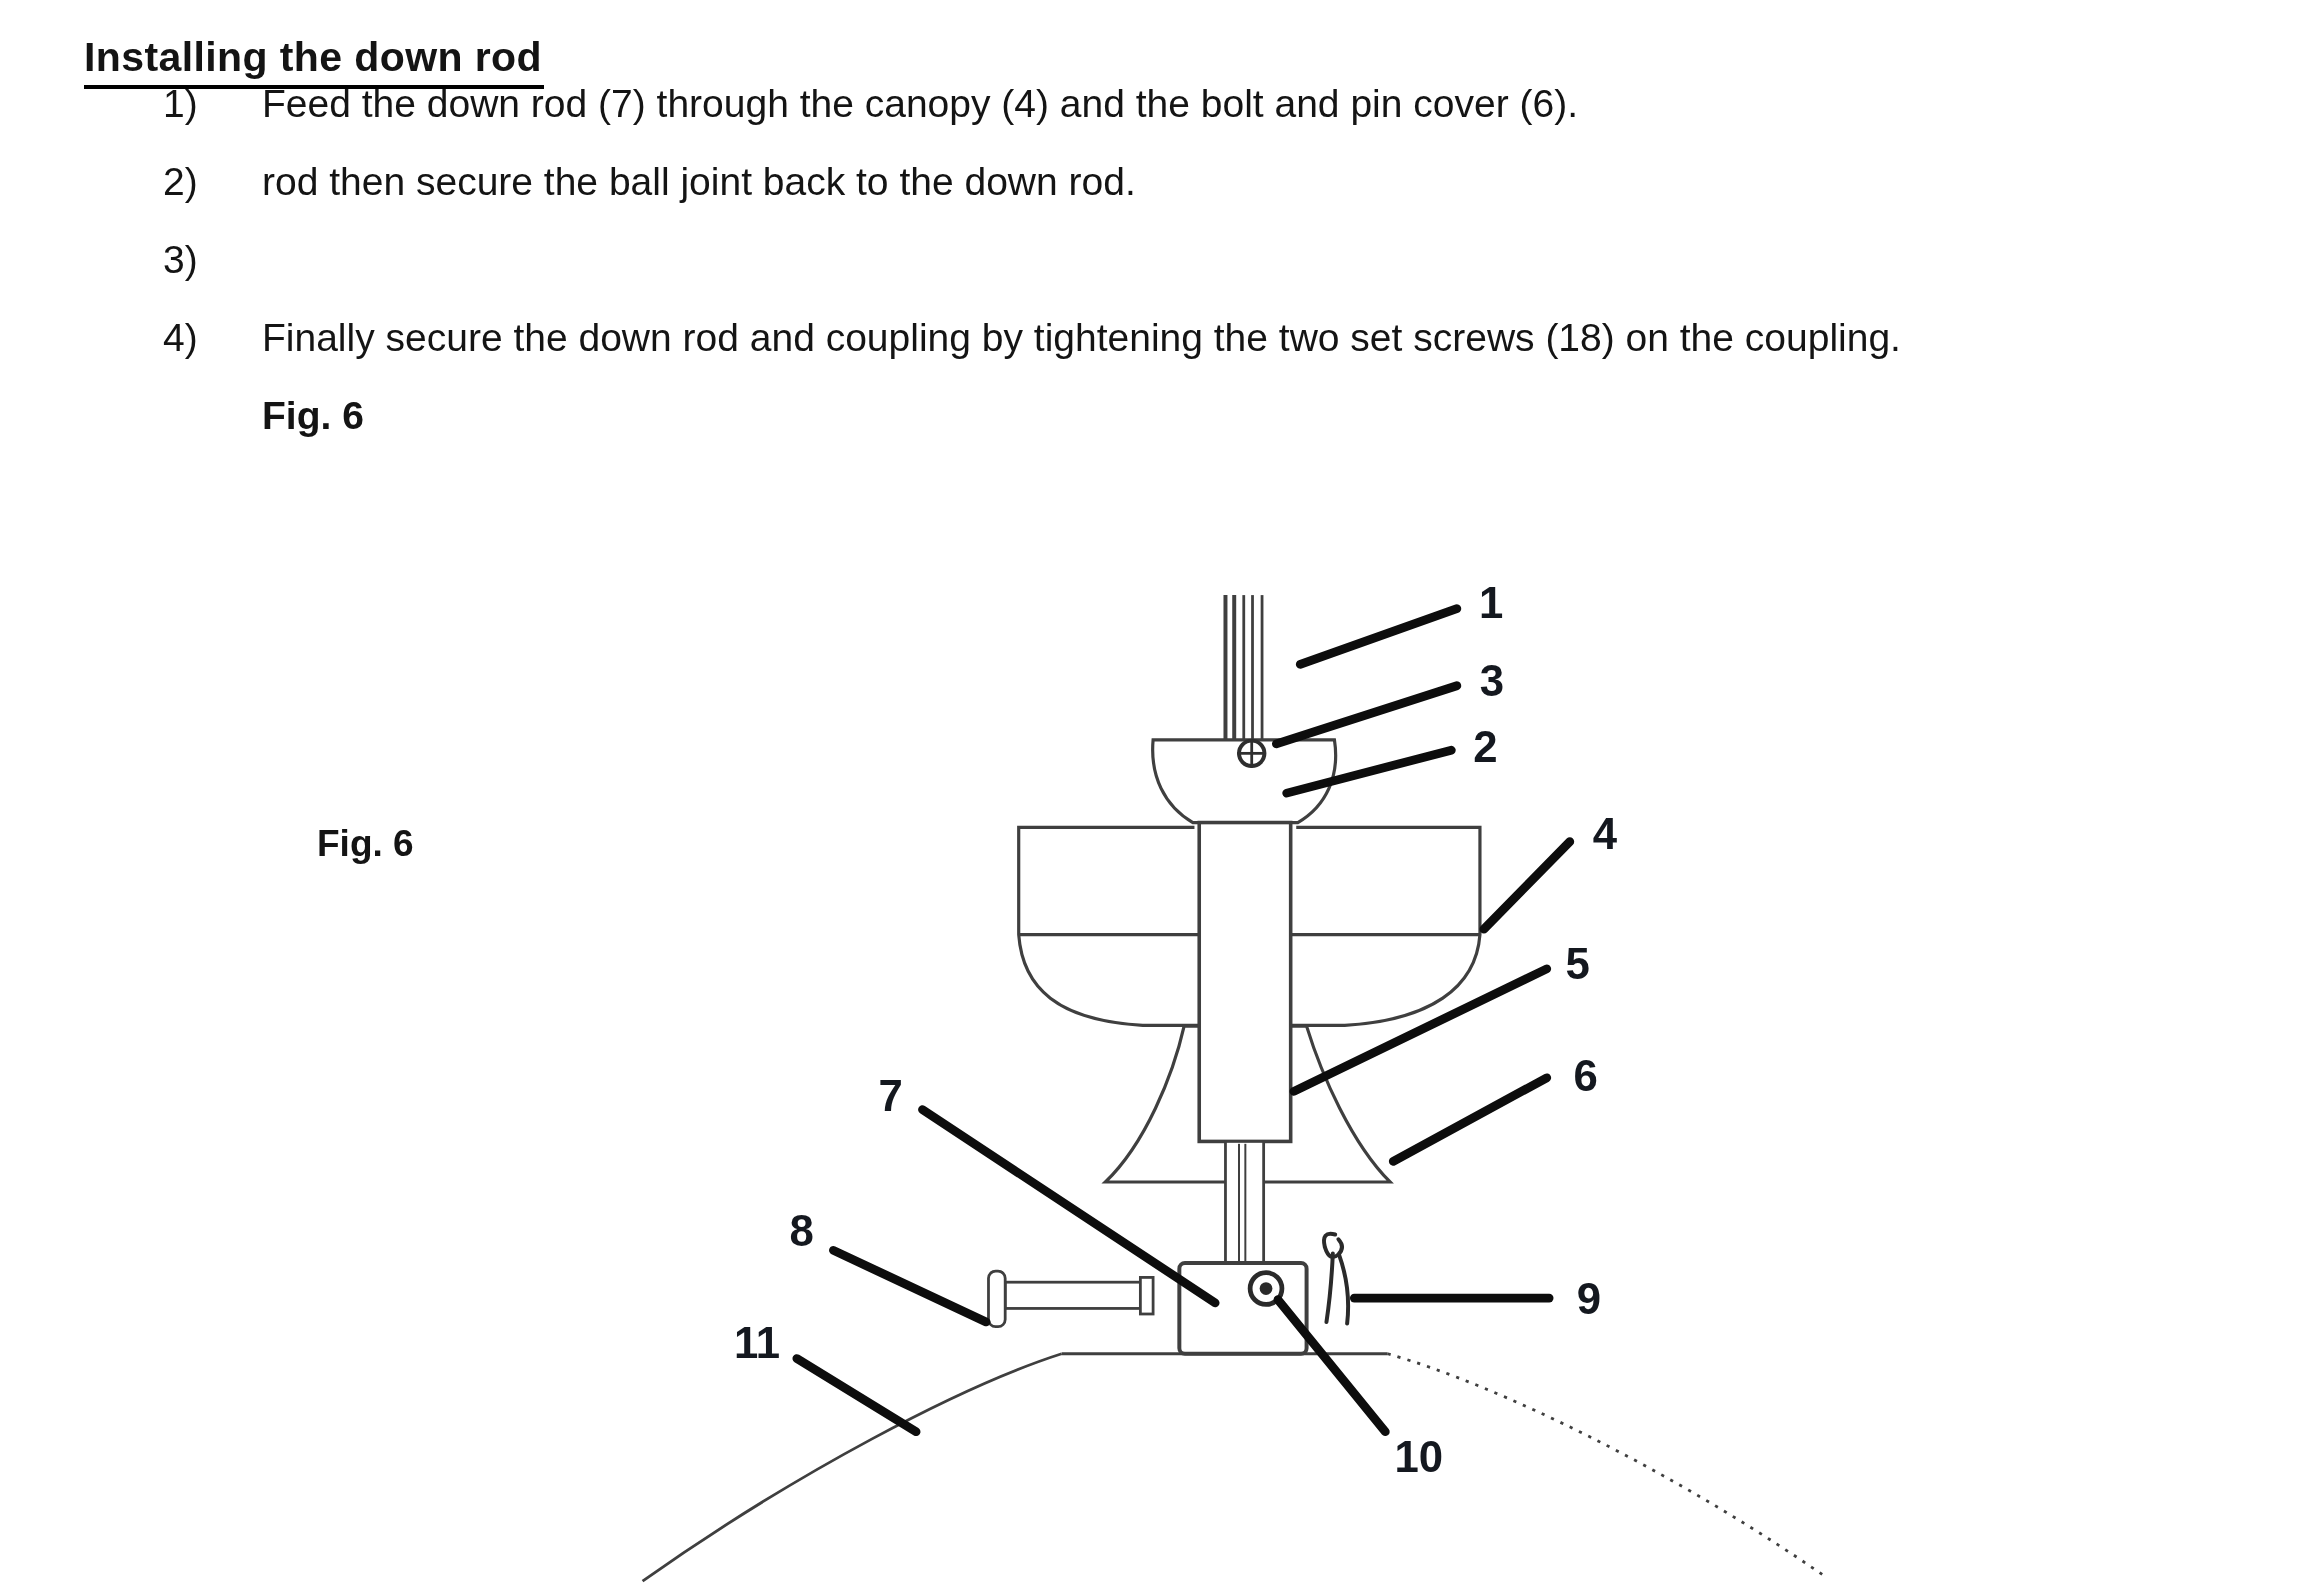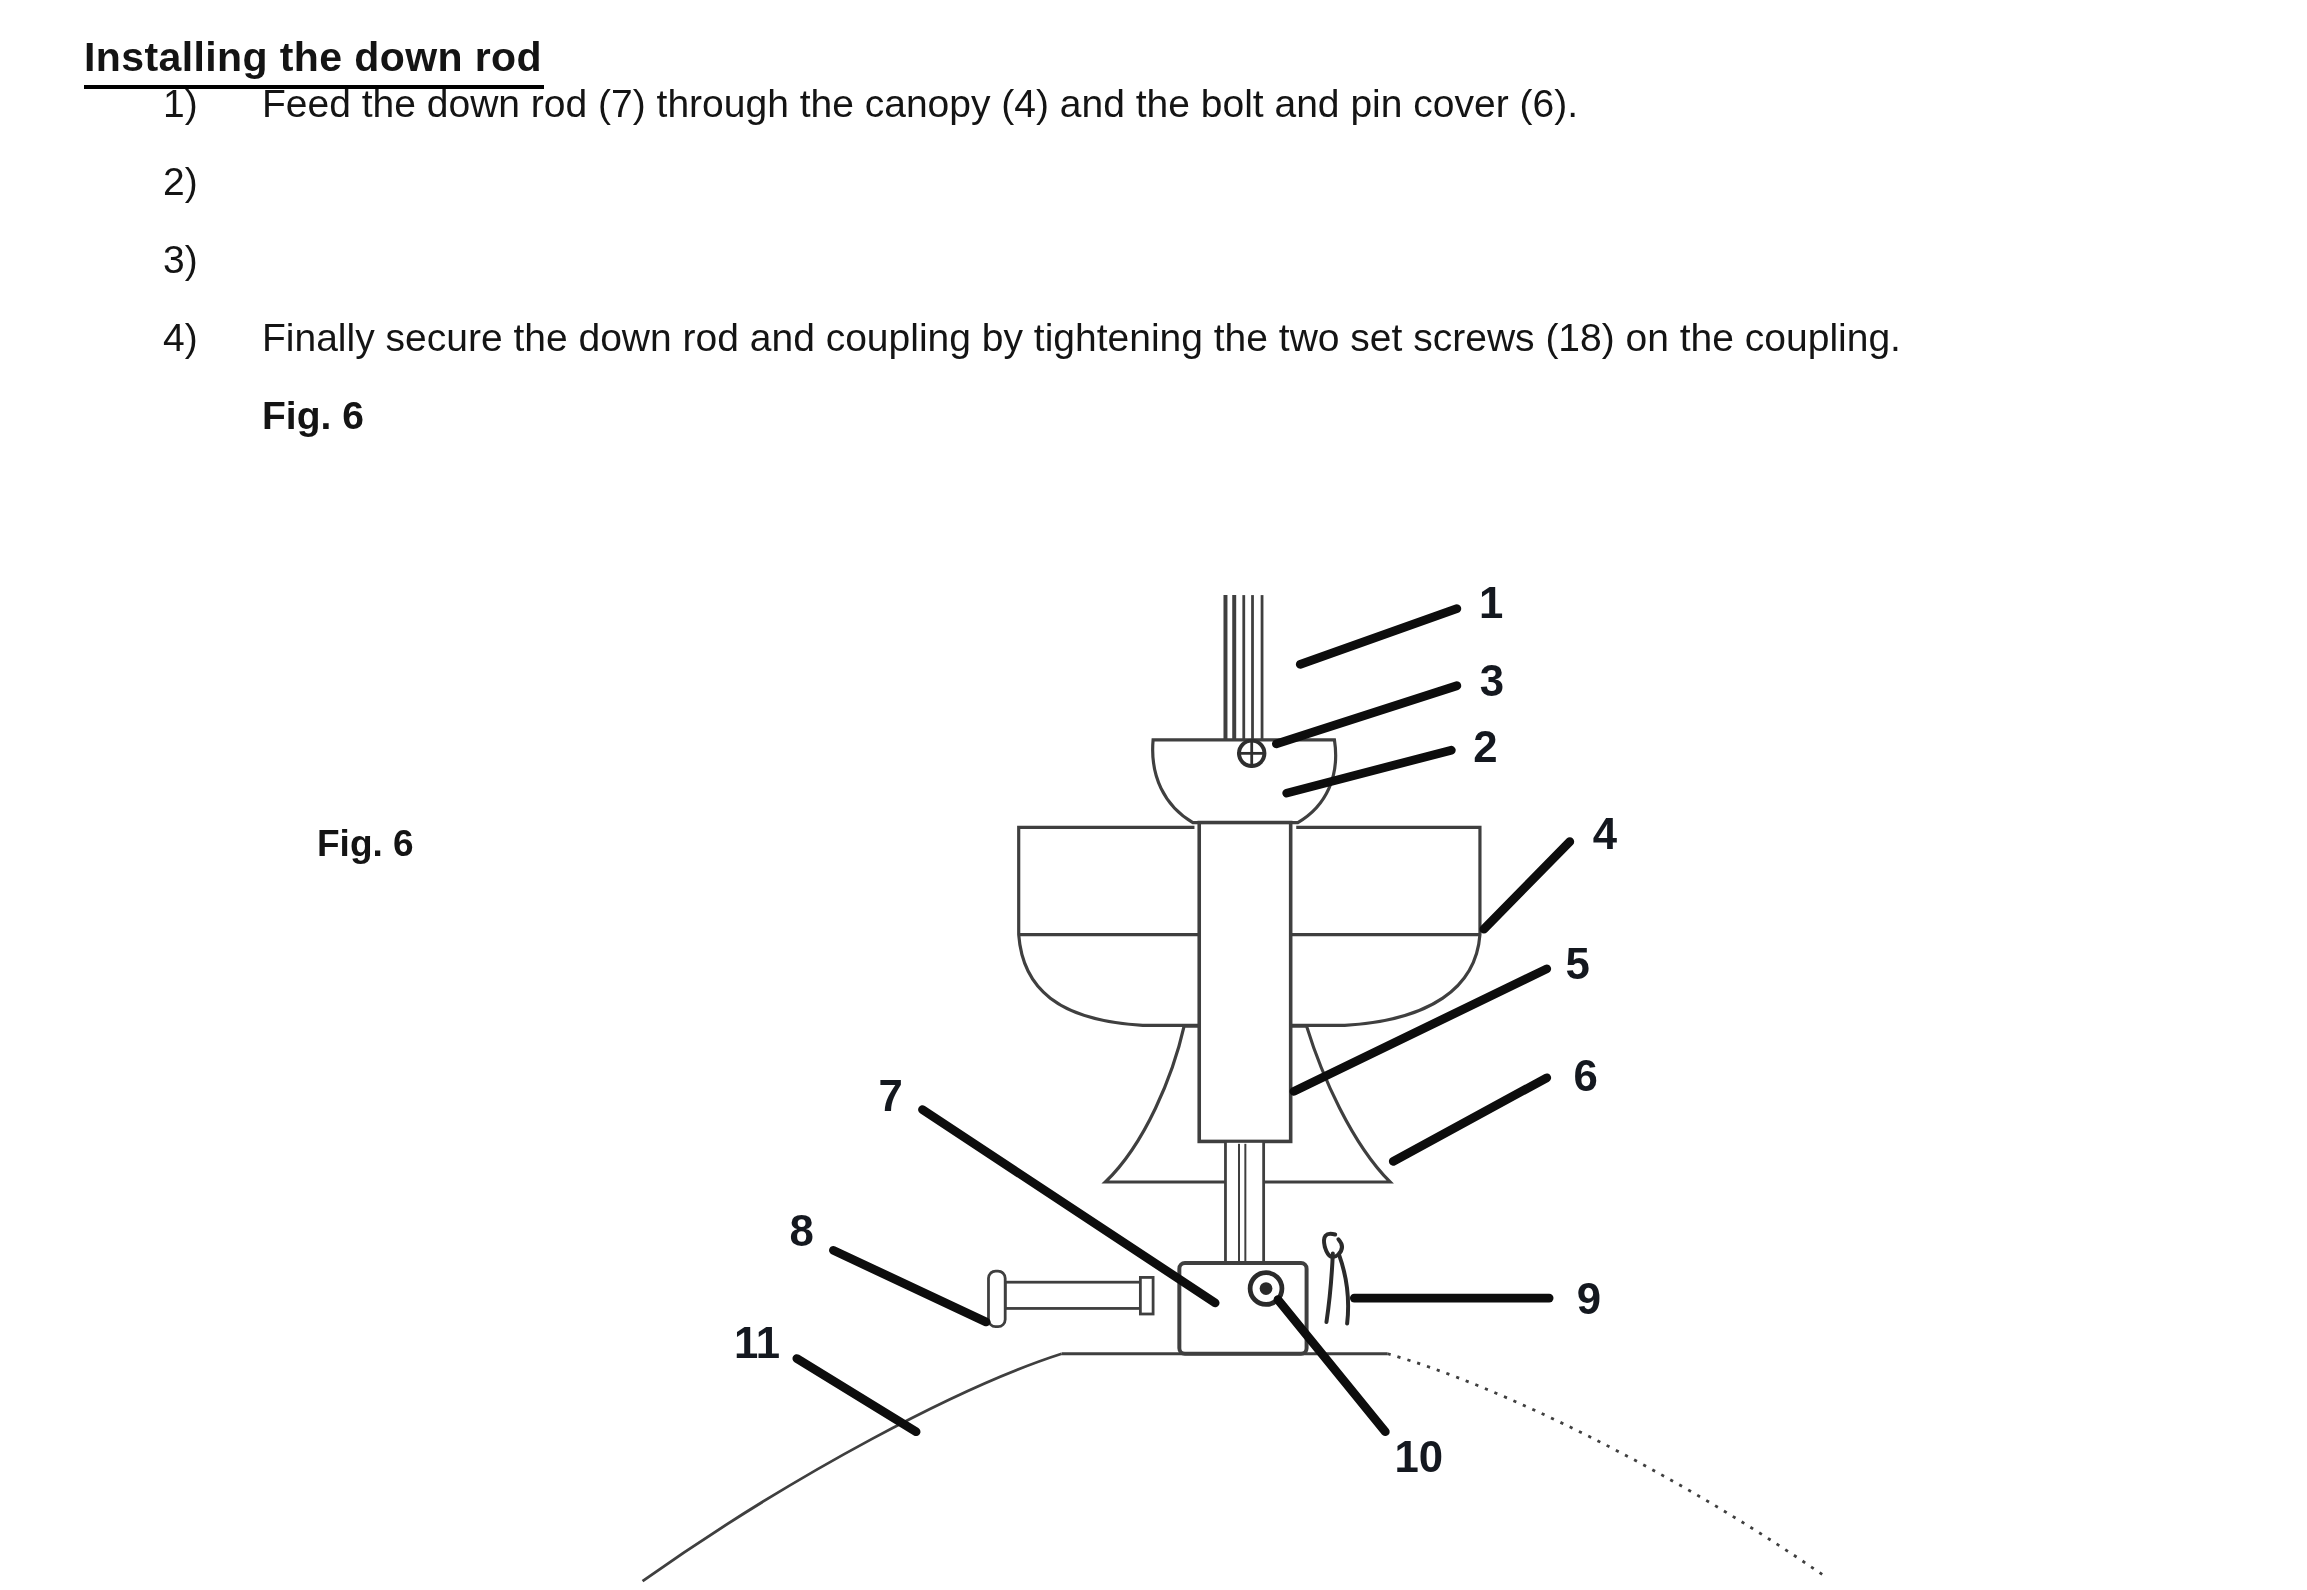--- a/index.html
+++ b/index.html
@@ -46,20 +46,21 @@
 <div class="steps">
   <div class="step">
     <span class="step-num">1)</span>
     <div class="step-lines">
       <div>Feed the down rod (7) through the canopy (4) and the bolt and pin cover (6).</div>
     </div>
   </div>
   <div class="step">
     <span class="step-num">2)</span>
     <div class="step-lines">
+      <div>rod then secure the ball joint back to the down rod.</div>
     </div>
   </div>
   <div class="step">
     <span class="step-num">3)</span>
     <div class="step-lines">
     </div>
   </div>
   <div class="step">
     <span class="step-num">4)</span>
     <div class="step-lines">

